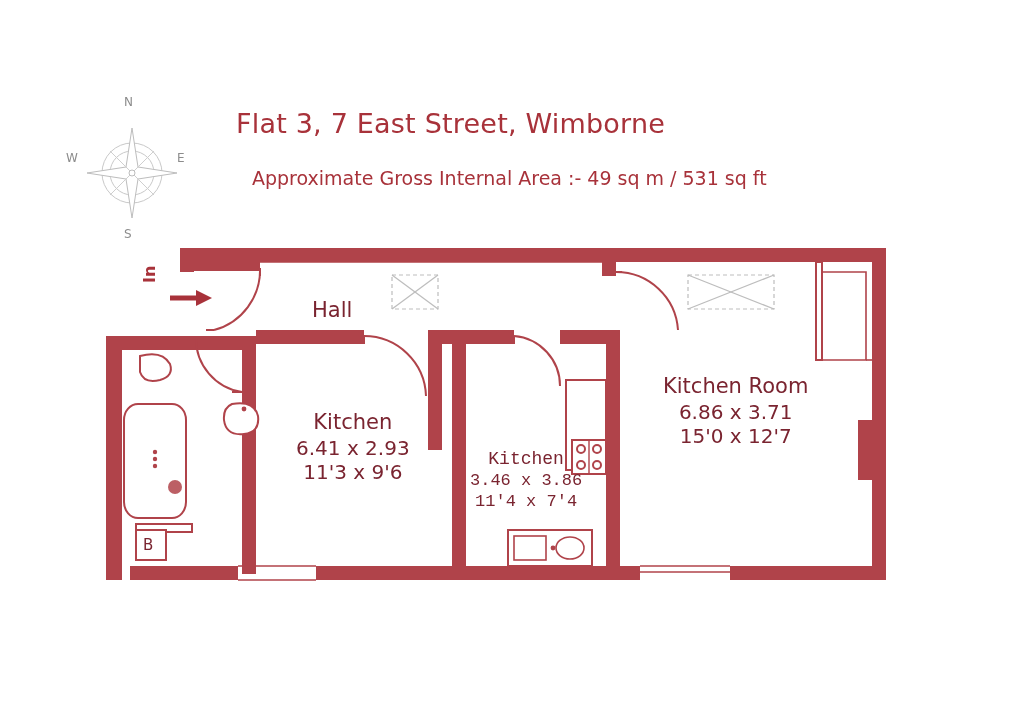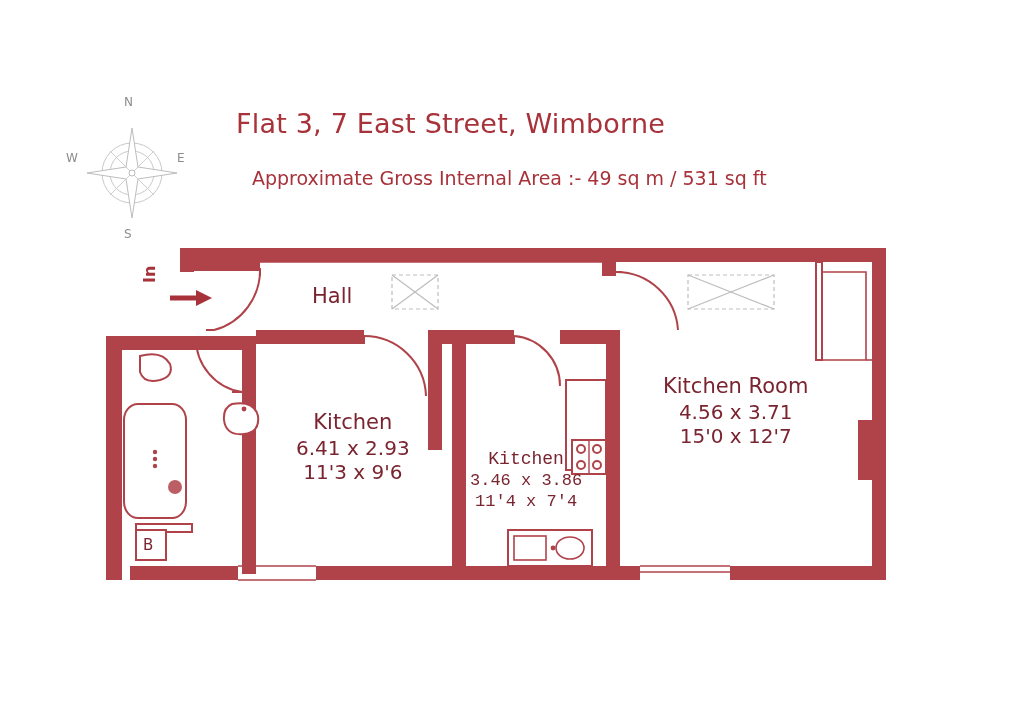--- a/index.html
+++ b/index.html
@@ -66,21 +66,21 @@
     color: #7a2430;
     text-align: center;
     line-height: 1.22;
     white-space: nowrap;
   }
   .room-name { font-size: 21px; }
   .room-dim  { font-size: 20px; }
   .room-label.small .room-name { font-size: 18px; }
   .room-label.small .room-dim  { font-size: 17px; }
 
-  #label-hall      { left: 312px; top: 284px; }
+  #label-hall      { left: 312px; top: 298px; }
   #label-bedroom   { left: 296px; top: 410px; }
   #label-kitchen   { left: 470px; top: 449px; font-family: Liberation Mono, monospace; }
   #label-living    { left: 663px; top: 374px; }
 
   #in-label {
     left: 140px;
     top: 283px;
     color: #a8323a;
     font-size: 16px;
     font-weight: bold;
@@ -284,17 +284,17 @@
   </div>
 
   <div class="abs room-label small" id="label-kitchen">
     <div class="room-name">Kitchen</div>
     <div class="room-dim">3.46 x 3.86</div>
     <div class="room-dim">11'4 x 7'4</div>
   </div>
 
   <div class="abs room-label" id="label-living">
     <div class="room-name">Kitchen Room</div>
-    <div class="room-dim">4.56 x 3.71</div>
+    <div class="room-dim">6.86 x 3.71</div>
     <div class="room-dim">15'0 x 12'7</div>
   </div>
 
 </div>
 
 </body></html>

